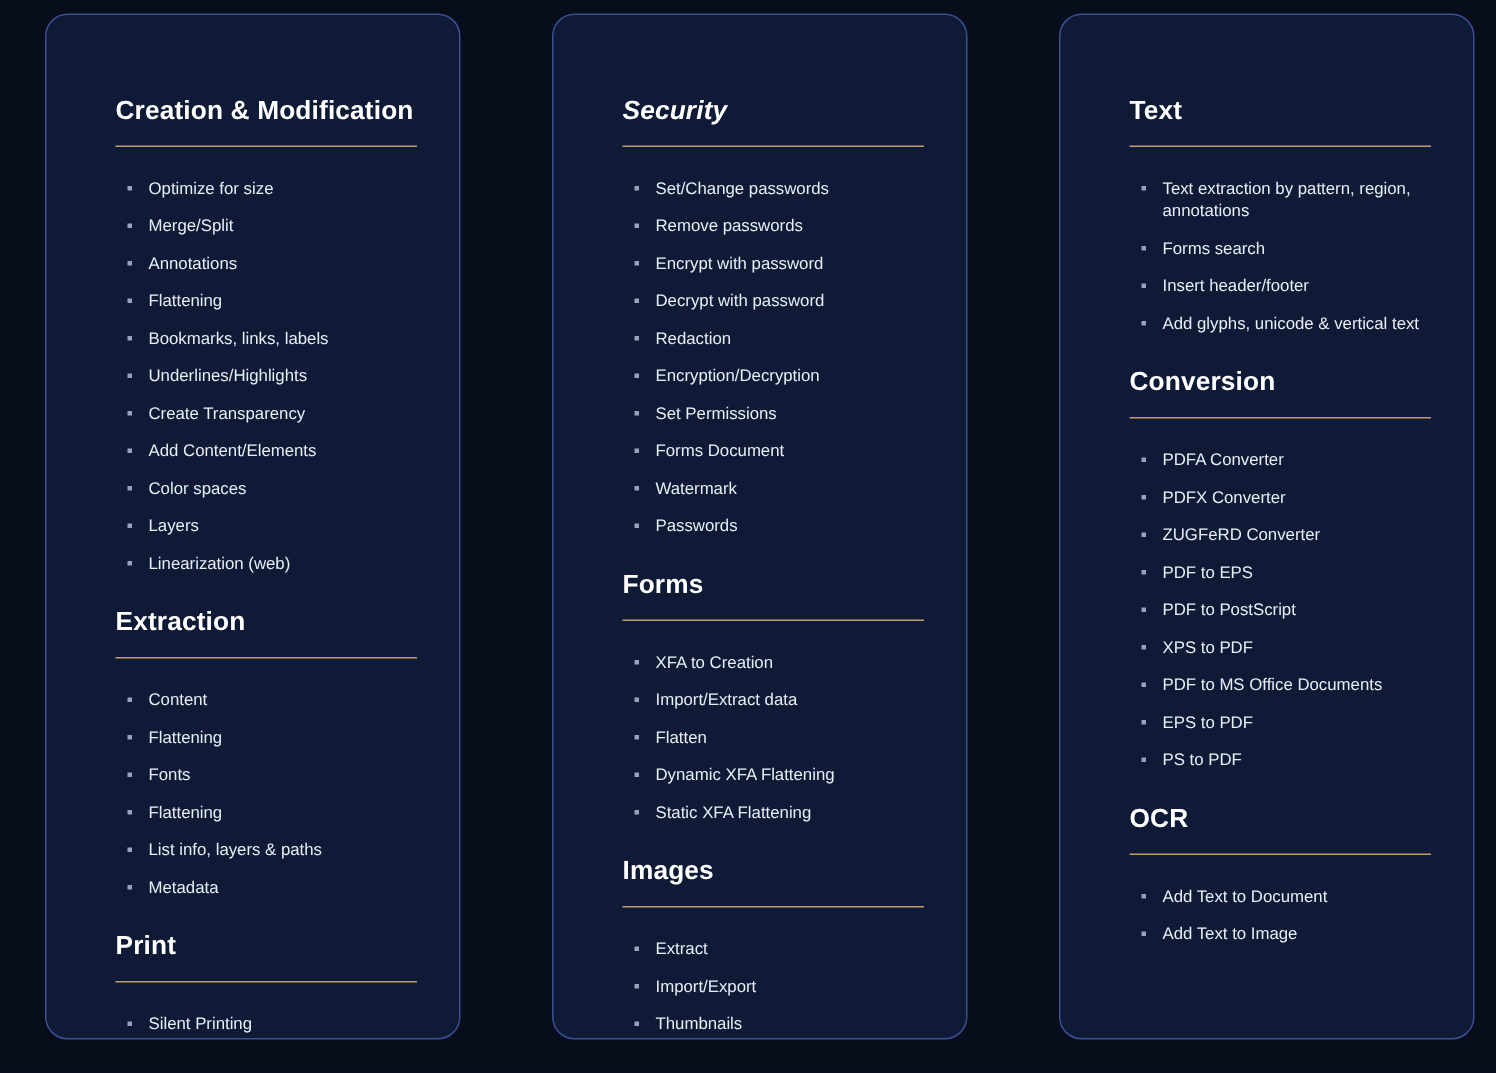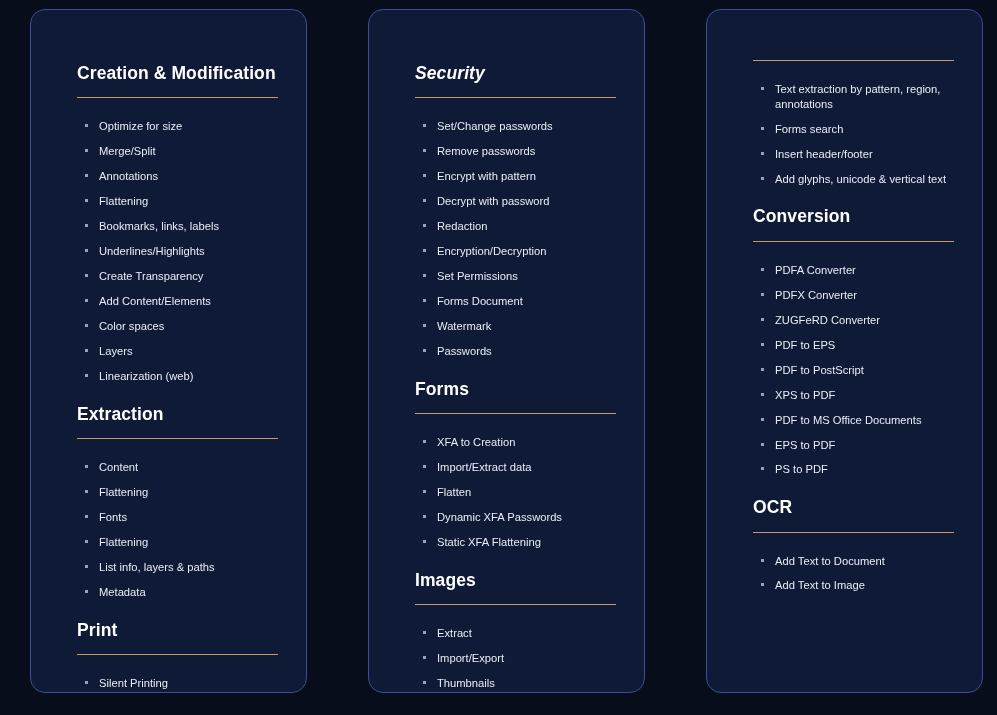--- a/index.html
+++ b/index.html
@@ -146,58 +146,59 @@
   </div>
 
   <div class="card col2">
 
     <div class="section">
       <h2 class="section-title first-title">Security</h2>
       <div class="section-rule"></div>
       <ul class="item-list list-top">
         <li class="item"><span class="bullet"></span><span>Set/Change passwords</span></li>
         <li class="item"><span class="bullet"></span><span>Remove passwords</span></li>
-        <li class="item"><span class="bullet"></span><span>Encrypt with pattern</span></li>
+        <li class="item"><span class="bullet"></span><span>Encrypt with password</span></li>
         <li class="item"><span class="bullet"></span><span>Decrypt with password</span></li>
         <li class="item"><span class="bullet"></span><span>Redaction</span></li>
         <li class="item"><span class="bullet"></span><span>Encryption/Decryption</span></li>
         <li class="item"><span class="bullet"></span><span>Set Permissions</span></li>
         <li class="item"><span class="bullet"></span><span>Forms Document</span></li>
         <li class="item"><span class="bullet"></span><span>Watermark</span></li>
         <li class="item"><span class="bullet"></span><span>Passwords</span></li>
       </ul>
     </div>
 
     <div class="section">
       <h2 class="section-title gap-after-list">Forms</h2>
       <div class="section-rule"></div>
       <ul class="item-list list-top">
         <li class="item"><span class="bullet"></span><span>XFA to Creation</span></li>
         <li class="item"><span class="bullet"></span><span>Import/Extract data</span></li>
         <li class="item"><span class="bullet"></span><span>Flatten</span></li>
-        <li class="item"><span class="bullet"></span><span>Dynamic XFA Passwords</span></li>
+        <li class="item"><span class="bullet"></span><span>Dynamic XFA Flattening</span></li>
         <li class="item"><span class="bullet"></span><span>Static XFA Flattening</span></li>
       </ul>
     </div>
 
     <div class="section">
       <h2 class="section-title gap-after-list">Images</h2>
       <div class="section-rule"></div>
       <ul class="item-list list-top">
         <li class="item"><span class="bullet"></span><span>Extract</span></li>
         <li class="item"><span class="bullet"></span><span>Import/Export</span></li>
         <li class="item"><span class="bullet"></span><span>Thumbnails</span></li>
 
       </ul>
     </div>
   </div>
 
   <div class="card col3">
 
     <div class="section">
+      <h2 class="section-title first-title">Text</h2>
       <div class="section-rule"></div>
       <ul class="item-list list-top">
         <li class="item"><span class="bullet"></span><span>Text extraction by pattern, region, annotations</span></li>
         <li class="item"><span class="bullet"></span><span>Forms search</span></li>
         <li class="item"><span class="bullet"></span><span>Insert header/footer</span></li>
         <li class="item"><span class="bullet"></span><span>Add glyphs, unicode &amp; vertical text</span></li>
       </ul>
     </div>
 
     <div class="section">

